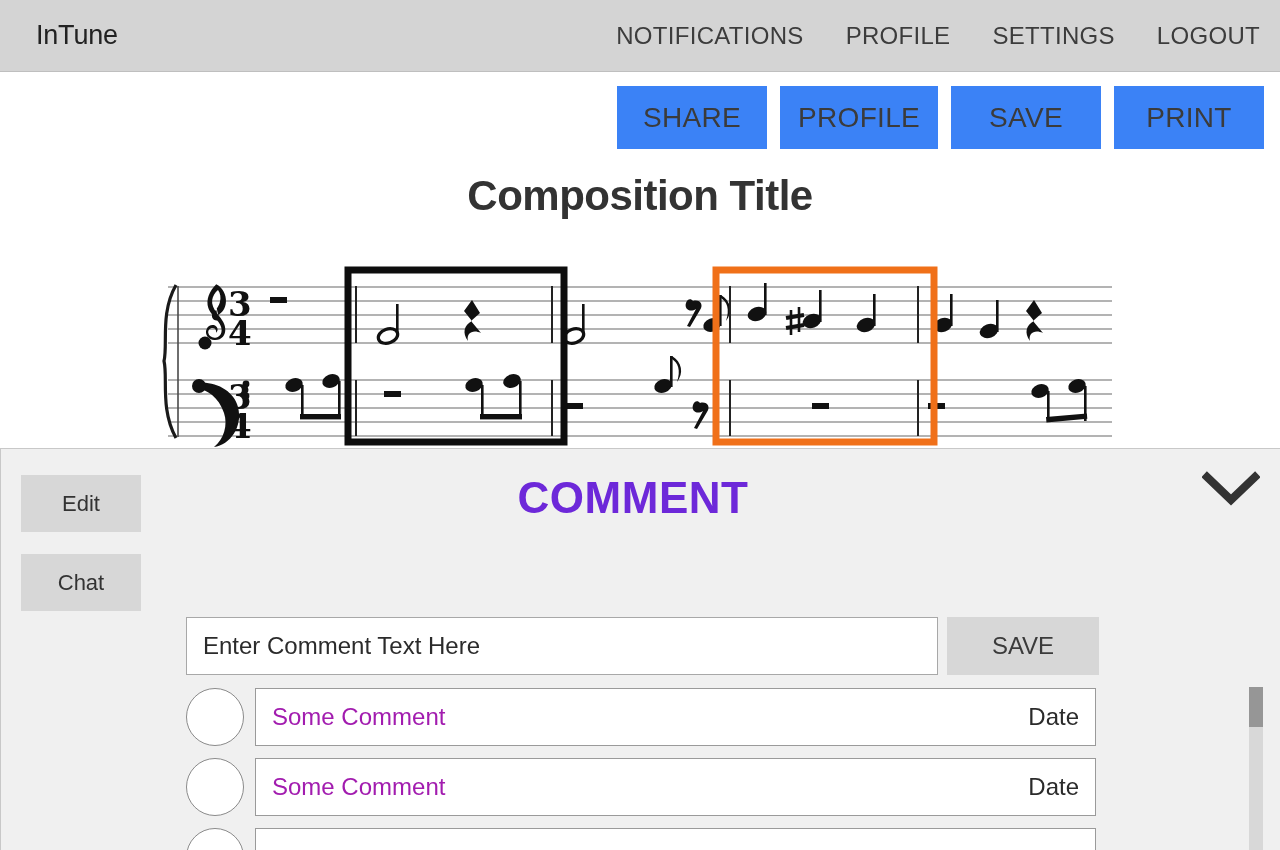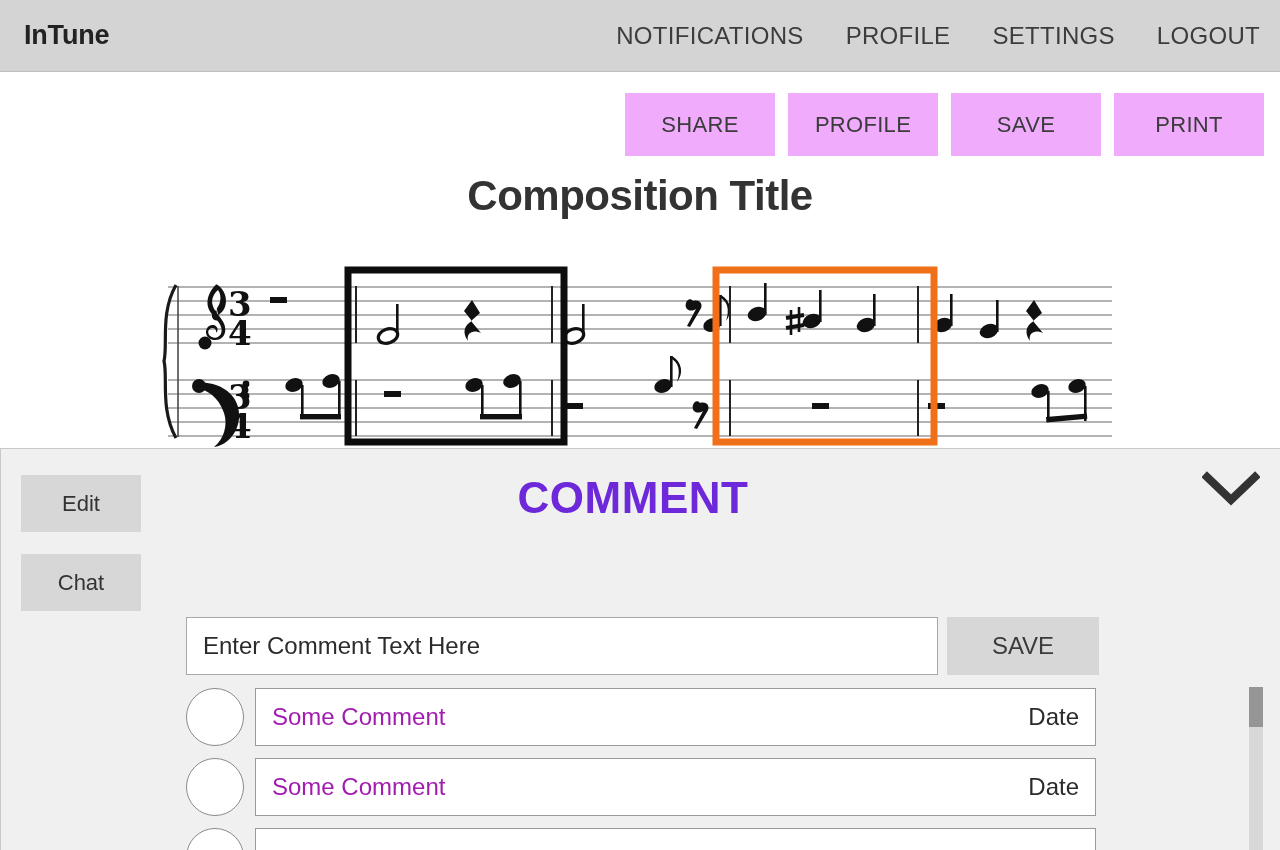--- a/index.html
+++ b/index.html
@@ -14,50 +14,49 @@
 
   
   .header{
     position:absolute;left:0;top:0;width:1280px;height:72px;
     background:#d4d4d4;
     border-bottom:1px solid #bfbfbf;
     display:flex;align-items:center;
     box-sizing:border-box;
   }
   .brand{
-    font-size:27px;font-weight:bold;color:#222222;
-    padding-left:24px;letter-spacing:-0.2px;
+    font-size:27px;font-weight:normal;color:#222222;
+    padding-left:36px;letter-spacing:-0.2px;
   }
   .nav{
     margin-left:auto;display:flex;align-items:center;
     padding-right:20px;gap:42px;
   }
   .nav-item{
     font-size:24px;color:#3c3c3c;letter-spacing:0.3px;
     cursor:pointer;white-space:nowrap;
   }
 
   
   .toolbar{
     position:absolute;right:16px;top:86px;
     display:flex;align-items:center;gap:13px;
   }
   .tool-btn{
-    background:#f0abfc;
+    background:#3b82f6;
     border:none;
     height:63px;
     min-width:150px;
     display:flex;align-items:center;justify-content:center;
-    font-size:22px;color:#3b3b3b;
+    font-size:28px;color:#3b3b3b;
     font-family:"Liberation Sans", sans-serif;
     letter-spacing:0.3px;
     cursor:pointer;
     padding:0 18px;
     box-sizing:border-box;
-    margin-top:7px;
   }
 
   
   .composition-title{
     position:absolute;left:0;top:172px;width:1280px;
     text-align:center;
     font-size:42px;font-weight:bold;color:#333333;
     letter-spacing:-0.5px;
   }
 

